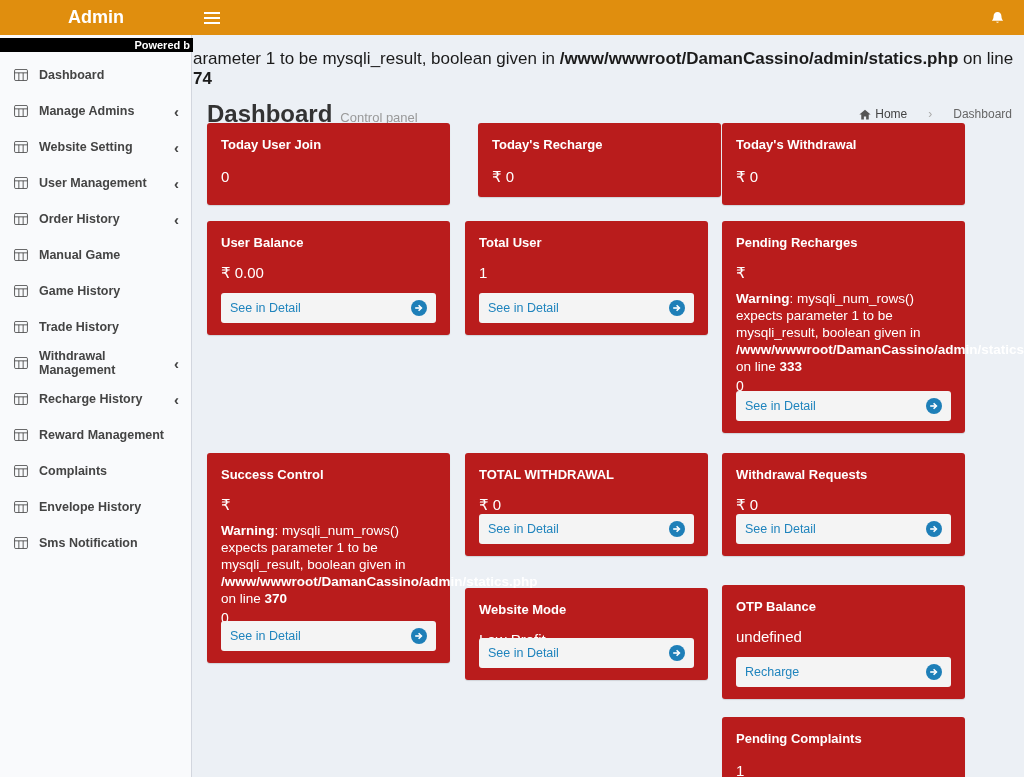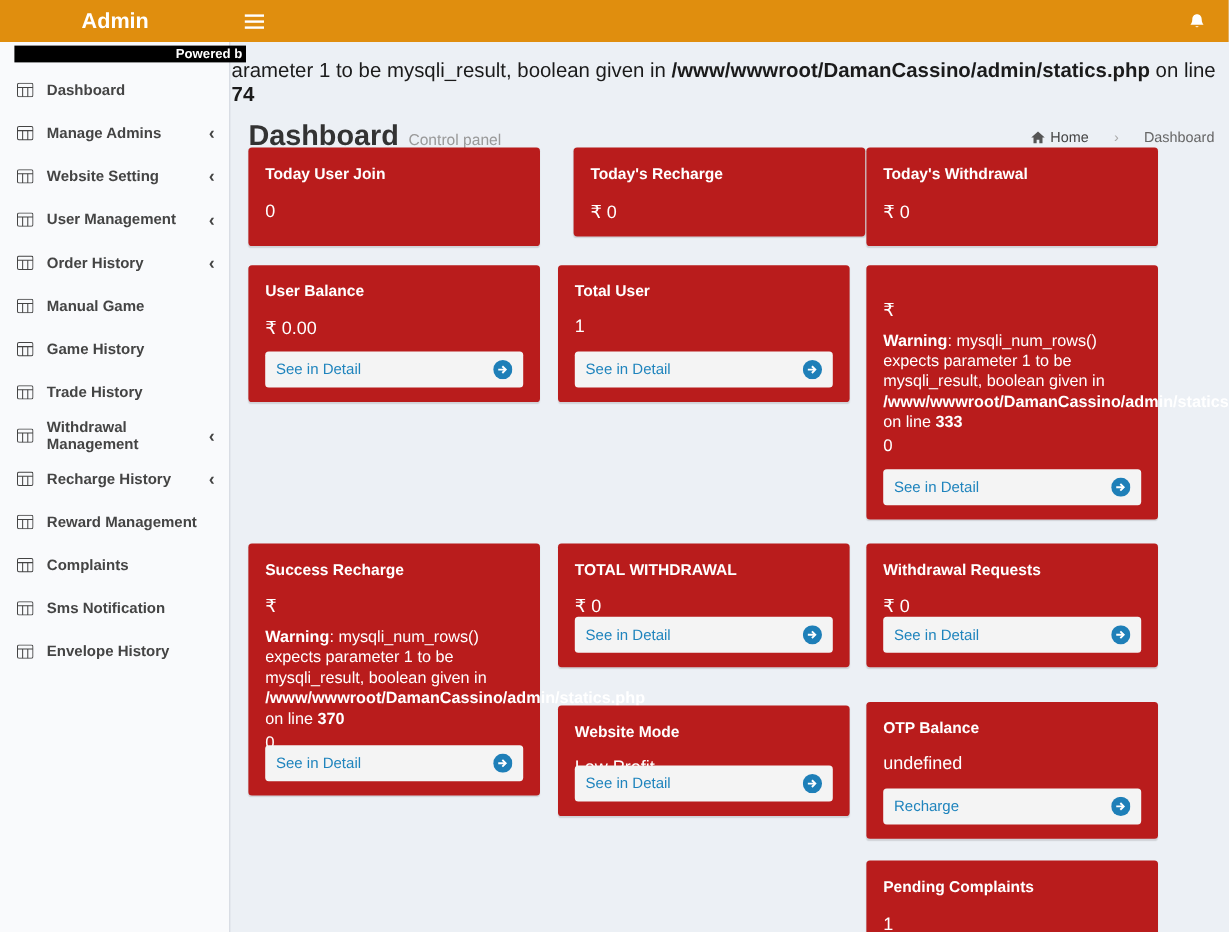--- a/index.html
+++ b/index.html
@@ -9,21 +9,21 @@
   
   .navbar { position:absolute; top:0; left:0; width:1024px; height:35px; background:#e08e0e; z-index:30; display:flex; align-items:center; }
   .brand { width:192px; height:35px; display:flex; align-items:center; justify-content:center; color:#fff; font-weight:bold; font-size:18px; }
   .hamburger { width:40px; height:35px; display:flex; flex-direction:column; justify-content:center; align-items:center; gap:3px; cursor:pointer; }
   .hamburger i { display:block; width:16px; height:2px; background:#fff; }
   .nav-right { margin-left:auto; padding-right:12px; display:flex; align-items:center; }
   .bell { width:30px; height:35px; display:flex; align-items:center; justify-content:center; cursor:pointer; }
 
   
   .sidebar { position:absolute; top:35px; left:0; bottom:0; width:192px; background:#f9fafc; border-right:1px solid #d2d6de; z-index:20; }
-  .powered { position:absolute; top:3px; left:12px; width:193px; height:14px; background:#000; color:#fff; font-size:11px; font-weight:bold; line-height:14px; text-align:right; padding-right:3px; white-space:nowrap; overflow:hidden; }
+  .powered { position:absolute; top:3px; left:0; width:193px; height:14px; background:#000; color:#fff; font-size:11px; font-weight:bold; line-height:14px; text-align:right; padding-right:3px; white-space:nowrap; overflow:hidden; }
   .menu { padding-top:22px; }
   .side-item { height:36px; display:flex; align-items:center; padding:0 12px 0 14px; color:#444; font-size:12.5px; font-weight:bold; cursor:pointer; }
   .side-item .s-icon { width:16px; margin-right:9px; display:flex; align-items:center; }
   .side-item .s-label { flex:1; }
   .side-item .chev { color:#444; font-size:15px; font-weight:bold; }
 
   
   .main { position:absolute; top:35px; left:192px; right:0; bottom:0; background:#ecf0f5; overflow:hidden; }
   .top-warning { padding:14px 10px 0 1px; font-size:17px; color:#1b1b1b; }
   .top-warning b { font-weight:bold; }
@@ -224,32 +224,32 @@
     </div>
     <div class="side-item">
       <span class="s-icon">
           <svg width="14" height="12" viewBox="0 0 16 14">
             <rect x="0.5" y="0.5" width="15" height="13" rx="1.5" fill="none" stroke="#444"></rect>
             <line x1="0.5" y1="4.5" x2="15.5" y2="4.5" stroke="#444"></line>
             <line x1="5.5" y1="4.5" x2="5.5" y2="13.5" stroke="#444"></line>
             <line x1="10.5" y1="4.5" x2="10.5" y2="13.5" stroke="#444"></line>
           </svg>
         </span>
+      <span class="s-label">Envelope History</span>
+    </div>
+    <div class="side-item">
+      <span class="s-icon">
+          <svg width="14" height="12" viewBox="0 0 16 14">
+            <rect x="0.5" y="0.5" width="15" height="13" rx="1.5" fill="none" stroke="#444"></rect>
+            <line x1="0.5" y1="4.5" x2="15.5" y2="4.5" stroke="#444"></line>
+            <line x1="5.5" y1="4.5" x2="5.5" y2="13.5" stroke="#444"></line>
+            <line x1="10.5" y1="4.5" x2="10.5" y2="13.5" stroke="#444"></line>
+          </svg>
+        </span>
       <span class="s-label">Sms Notification</span>
-    </div>
-    <div class="side-item">
-      <span class="s-icon">
-          <svg width="14" height="12" viewBox="0 0 16 14">
-            <rect x="0.5" y="0.5" width="15" height="13" rx="1.5" fill="none" stroke="#444"></rect>
-            <line x1="0.5" y1="4.5" x2="15.5" y2="4.5" stroke="#444"></line>
-            <line x1="5.5" y1="4.5" x2="5.5" y2="13.5" stroke="#444"></line>
-            <line x1="10.5" y1="4.5" x2="10.5" y2="13.5" stroke="#444"></line>
-          </svg>
-        </span>
-      <span class="s-label">Envelope History</span>
     </div>
   </div>
 </div>
 
 <div class="main">
 
   <div class="top-warning"><span>arameter 1 to be mysqli_result, boolean given in </span><b>/www/wwwroot/DamanCassino/admin/statics.php</b><span> on line </span><b>74</b></div>
 
   <div class="content-header">
     <span class="page-title">Dashboard</span>
@@ -297,35 +297,36 @@
     <div class="detail-btn">
       <span class="d-label">See in Detail</span>
       <svg width="16" height="16" viewBox="0 0 16 16">
           <circle cx="8" cy="8" r="8" fill="#1e7fb8"></circle>
           <path d="M4.2 8h6" stroke="#fff" stroke-width="1.6" fill="none"></path>
           <path d="M7.6 5.2 10.4 8 7.6 10.8" stroke="#fff" stroke-width="1.6" fill="none"></path>
         </svg>
     </div>
   </div>
   <div class="card c-pending-rech">
+    <div class="c-title">Pending Recharges</div>
     <div class="rupee">₹</div>
     <div class="warn-block"><b>Warning</b><span>: mysqli_num_rows() expects parameter 1 to be mysqli_result, boolean given in </span><span class="warn-path">/www/wwwroot/DamanCassino/admin/statics.php</span><span>on line </span><b>333</b></div>
     <div class="zero-line">0</div>
     <div class="detail-btn">
       <span class="d-label">See in Detail</span>
       <svg width="16" height="16" viewBox="0 0 16 16">
           <circle cx="8" cy="8" r="8" fill="#1e7fb8"></circle>
           <path d="M4.2 8h6" stroke="#fff" stroke-width="1.6" fill="none"></path>
           <path d="M7.6 5.2 10.4 8 7.6 10.8" stroke="#fff" stroke-width="1.6" fill="none"></path>
         </svg>
     </div>
   </div>
 
   <div class="card c-success-rech">
-    <div class="c-title">Success Recharge</div>
+    <div class="c-title">Success Control</div>
     <div class="rupee">₹</div>
     <div class="warn-block"><b>Warning</b><span>: mysqli_num_rows() expects parameter 1 to be mysqli_result, boolean given in </span><span class="warn-path">/www/wwwroot/DamanCassino/admin/statics.php</span><span>on line </span><b>370</b></div>
     <div class="zero-line">0</div>
     <div class="detail-btn">
       <span class="d-label">See in Detail</span>
       <svg width="16" height="16" viewBox="0 0 16 16">
           <circle cx="8" cy="8" r="8" fill="#1e7fb8"></circle>
           <path d="M4.2 8h6" stroke="#fff" stroke-width="1.6" fill="none"></path>
           <path d="M7.6 5.2 10.4 8 7.6 10.8" stroke="#fff" stroke-width="1.6" fill="none"></path>
         </svg>

